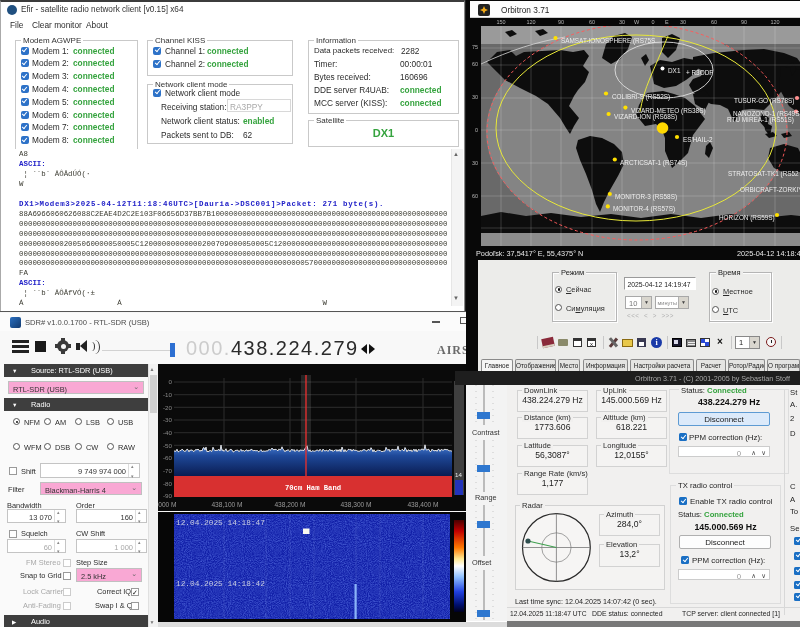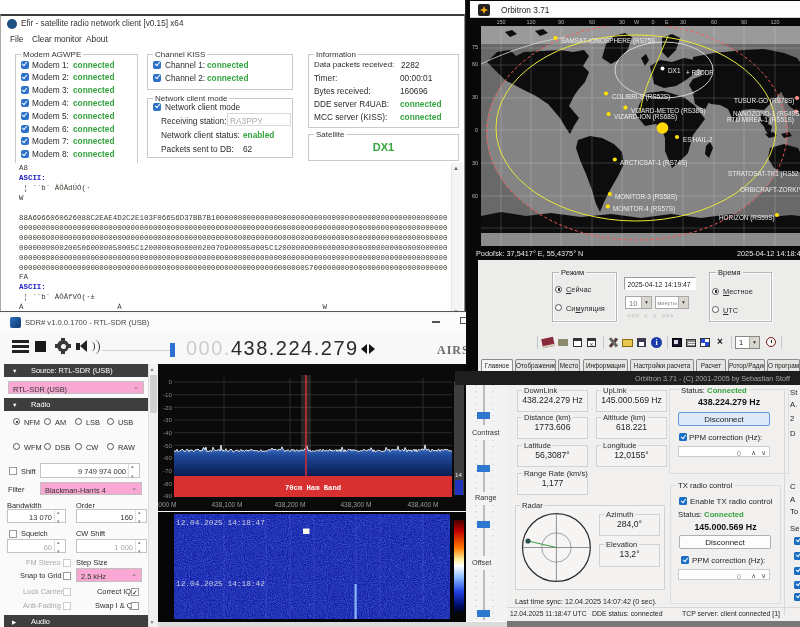--- a/index.html
+++ b/index.html
@@ -35,21 +35,21 @@
 .spin:before{content:"▴";position:absolute;top:-1.5px;left:2px;font-size:5px;color:#888;}
 .spin:after{content:"▾";position:absolute;bottom:-1.5px;left:2px;font-size:5px;color:#888;}
 .combo{position:absolute;border:1px solid #c0c0c0;background:#f9a8d4;font-size:7.4px;color:#333;}
 .combo .t{position:absolute;left:4px;top:2.5px;}
 .combo:after{content:"⌄";position:absolute;right:4px;top:1px;font-size:7px;color:#666;}
 .gtxt{color:#a8a8a8;}
 </style>
 </head>
 <body>
 
-<div class="abs" id="efir" style="left:0;top:0;width:465px;height:311px;background:#fff;border-top:2px solid #3c3c3c;border-left:1px solid #aaa;border-right:1px solid #888;margin-top:14px;">
+<div class="abs" id="efir" style="left:0;top:0;width:465px;height:311px;background:#fff;border-top:2px solid #3c3c3c;border-left:1px solid #aaa;border-right:1px solid #888;">
   <div class="abs" style="left:6px;top:3px;width:10px;height:10px;border-radius:50%;background:#205080;"></div>
   <div class="abs" style="left:20px;top:3px;font-size:8.2px;color:#333;">Efir - satellite radio network client [v0.15] x64</div>
   <div class="abs f8" style="left:9px;top:18px;">File</div>
   <div class="abs f8" style="left:31px;top:18px;">Clear monitor</div>
   <div class="abs f8" style="left:85px;top:18px;">About</div>
 
   <div class="gb" style="left:14px;top:38px;width:123px;height:110px;">
       <span>Modem AGWPE</span>
     </div>
   <div class="cb" style="left:19.5px;top:44.5px;"></div>
@@ -118,20 +118,21 @@
       <span>Satellite</span>
     </div>
   <div class="abs grn" style="left:307px;top:125px;width:151px;text-align:center;font-size:11px;">DX1</div>
 
   <div class="abs" style="left:14px;top:147px;width:436px;height:157px;background:#fff;"></div>
   <pre class="abs" id="term" style="left:18px;top:148px;font-family:'Liberation Mono',monospace;font-size:7.45px;line-height:9.95px;color:#3a3a30;">A8
 <span style="color:#2121c8;font-weight:bold;">ASCII:</span>
  ¦ ``b` ÂÔÅdÚÓ(·
 W
 
+<span style="color:#2121c8;font-weight:bold;letter-spacing:0.68px;">DX1&gt;Modem3&gt;2025-04-12T11:18:46UTC&gt;[Dauria-&gt;DSC001]&gt;Packet: 271 byte(s).</span>
 88A6966060626088C2EAE4D2C2E103F06656D37BB7B10000000000000000000000000000000000000000000000000000
 000000000000000000000000000000000000000000000000000000000000000000000000000000000000000000000000
 000000000000000000000000000000000000000000000000000000000000000000000000000000000000000000000000
 00000000002005060000050005C12000000000000200709000050005C120000000000000000000000000000000000000
 000000000000000000000000000000000000000000000000000000000000000000000000000000000000000000000000
 000000000000000000000000000000000000000000000000000000000000000057000000000000000000000000000000
 FA
 <span style="color:#2121c8;font-weight:bold;">ASCII:</span>
  ¦ ``b` ÂÔÅfVÓ(·±
 Á&nbsp;&nbsp;&nbsp;&nbsp;&nbsp;&nbsp;&nbsp;&nbsp;&nbsp;&nbsp;&nbsp;&nbsp;&nbsp;&nbsp;&nbsp;&nbsp;&nbsp;&nbsp;&nbsp;&nbsp;&nbsp;Á&nbsp;&nbsp;&nbsp;&nbsp;&nbsp;&nbsp;&nbsp;&nbsp;&nbsp;&nbsp;&nbsp;&nbsp;&nbsp;&nbsp;&nbsp;&nbsp;&nbsp;&nbsp;&nbsp;&nbsp;&nbsp;&nbsp;&nbsp;&nbsp;&nbsp;&nbsp;&nbsp;&nbsp;&nbsp;&nbsp;&nbsp;&nbsp;&nbsp;&nbsp;&nbsp;&nbsp;&nbsp;&nbsp;&nbsp;&nbsp;&nbsp;&nbsp;&nbsp;&nbsp;&nbsp;W</pre>

